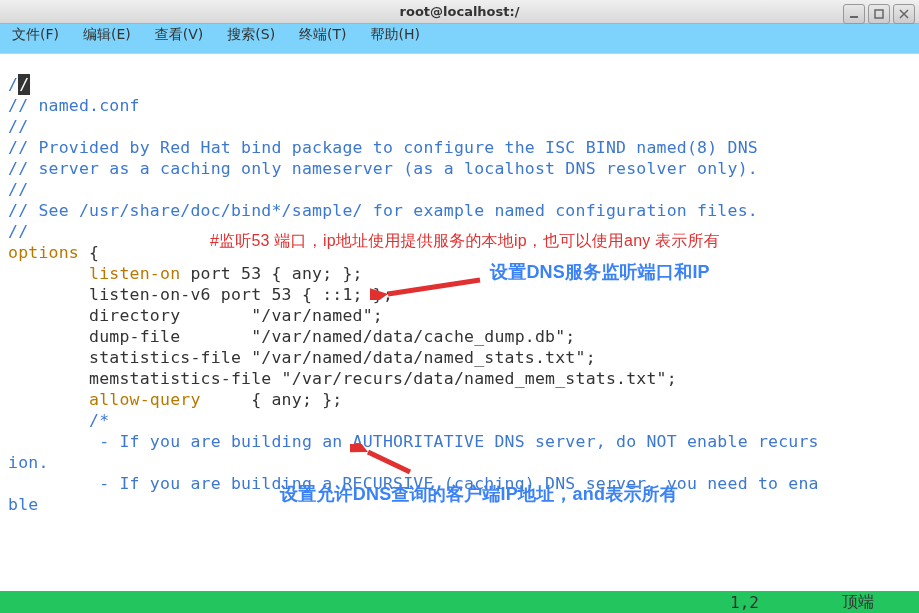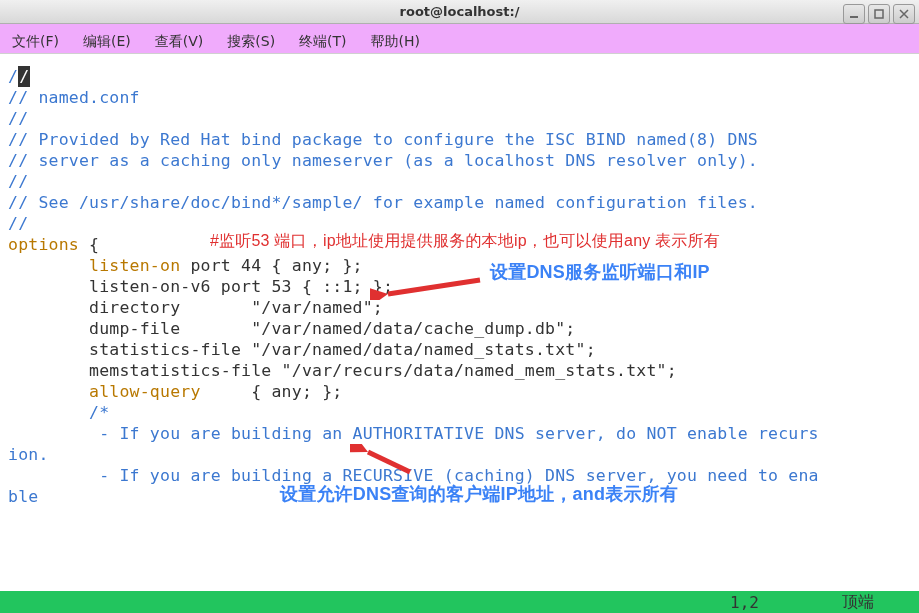--- a/index.html
+++ b/index.html
@@ -43,37 +43,37 @@
       border: 1px solid #999;
       border-radius: 3px;
       display: flex;
       align-items: center;
       justify-content: center;
       font-size: 11px;
       color: #555;
       cursor: pointer;
     }
     .menubar {
-      background: #f0abfc;
+      background: #7dd3fc;
       height: 30px;
       display: flex;
-      align-items: flex-end;
+      align-items: flex-start;
       padding: 0 8px;
       gap: 16px;
       border-bottom: 1px solid #d0d0d0;
       font-size: 14px;
       color: #333;
     }
     .menu-item {
       cursor: pointer;
       padding: 2px 4px;
     }
     .terminal {
       background: #ffffff;
-      padding: 12px 8px 4px 8px;
+      padding: 20px 8px 4px 8px;
       font-family: "DejaVu Sans Mono", "Courier New", monospace;
       font-size: 16.5px;
       line-height: 21px;
       position: relative;
       height: calc(100% - 58px - 22px);
       overflow: hidden;
       letter-spacing: 0.2px;
     }
     .comment {
       color: #3c78d0;
@@ -171,21 +171,21 @@
 <div class="terminal">
   <pre class="comment"><span>/<span class="cursor-block">/</span></span>
 <span>// named.conf</span>
 <span>//</span>
 <span>// Provided by Red Hat bind package to configure the ISC BIND named(8) DNS</span>
 <span>// server as a caching only nameserver (as a localhost DNS resolver only).</span>
 <span>//</span>
 <span>// See /usr/share/doc/bind*/sample/ for example named configuration files.</span>
 <span>//</span></pre>
 <pre><span class="keyword">options</span><span class="normal"> {</span>
-<span class="keyword">        listen-on</span><span class="normal"> port 44 { any; };</span>
+<span class="keyword">        listen-on</span><span class="normal"> port 53 { any; };</span>
 <span class="normal">        listen-on-v6 port 53 { ::1; };</span>
 <span class="normal">        directory       "/var/named";</span>
 <span class="normal">        dump-file       "/var/named/data/cache_dump.db";</span>
 <span class="normal">        statistics-file "/var/named/data/named_stats.txt";</span>
 <span class="normal">        memstatistics-file "/var/recurs/data/named_mem_stats.txt";</span>
 <span class="keyword">        allow-query</span><span class="normal">     { any; };</span>
 </pre>
 <pre class="comment"><span>        /*</span>
 <span>         - If you are building an AUTHORITATIVE DNS server, do NOT enable recurs</span>
 <span>ion.</span>

